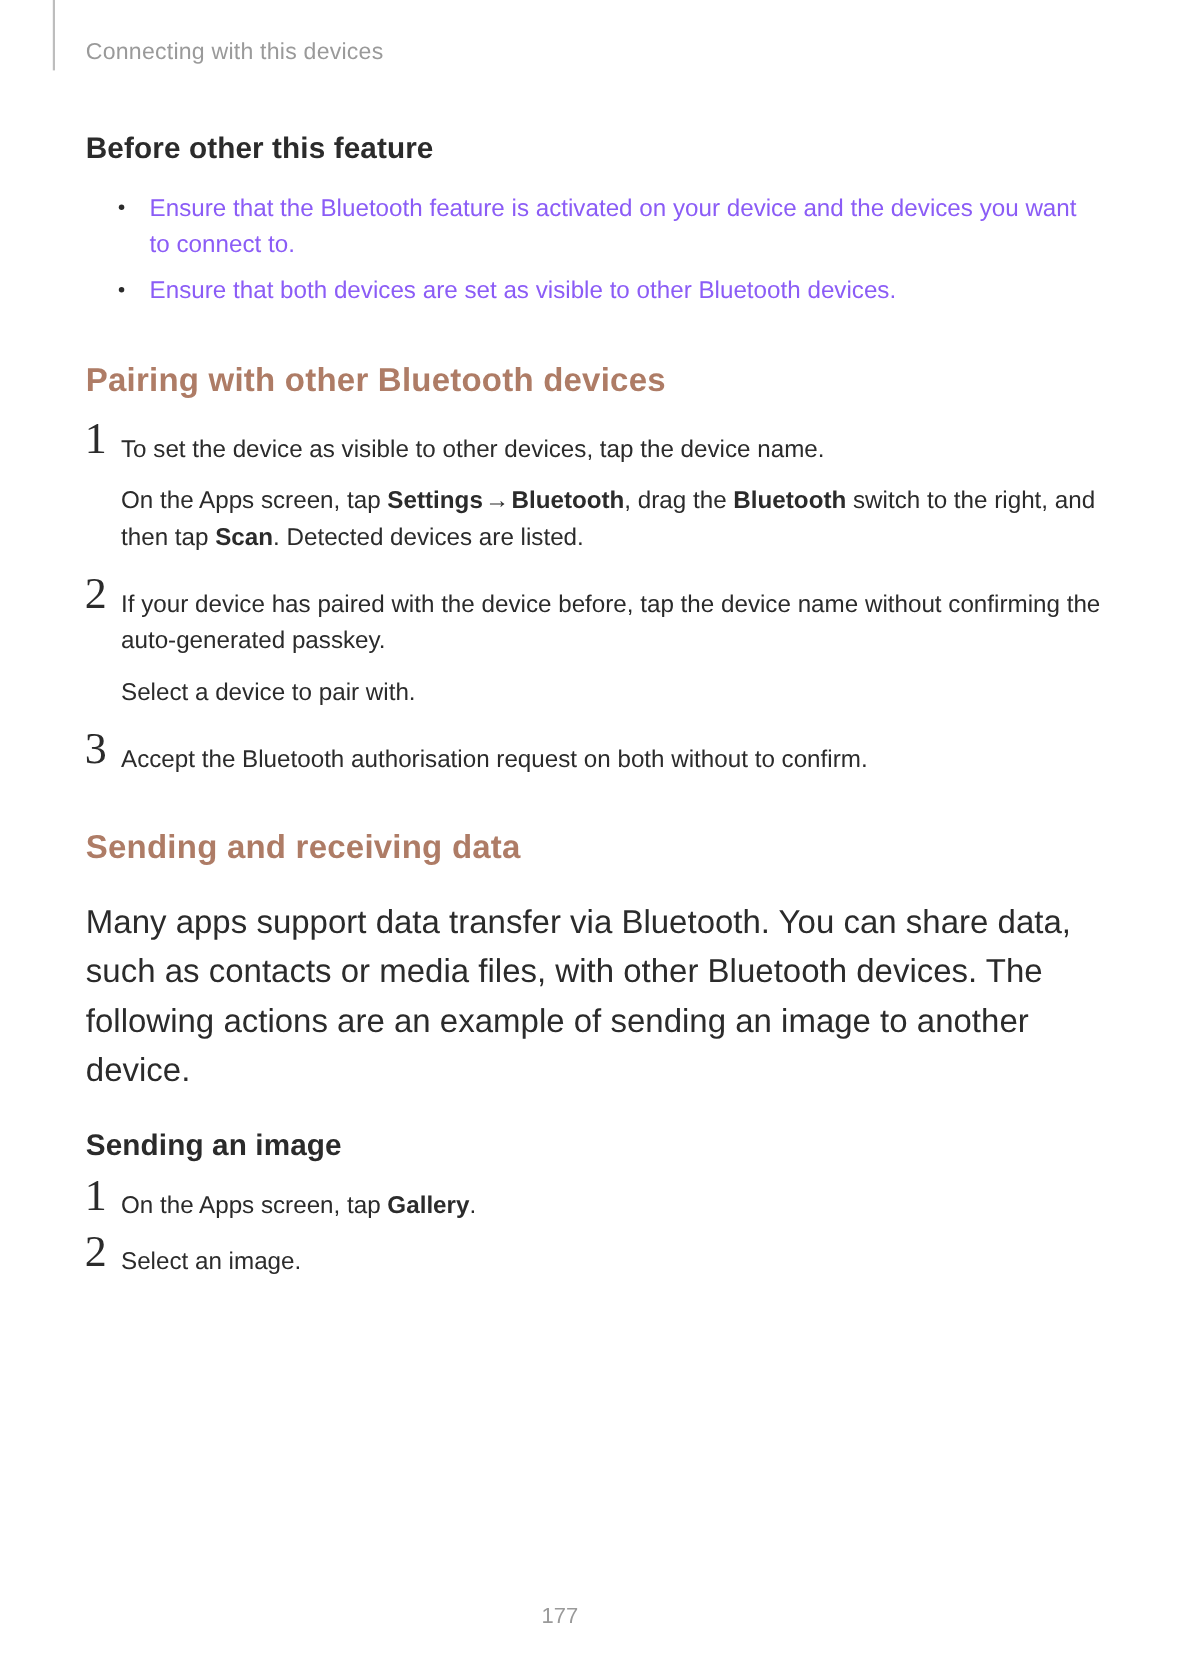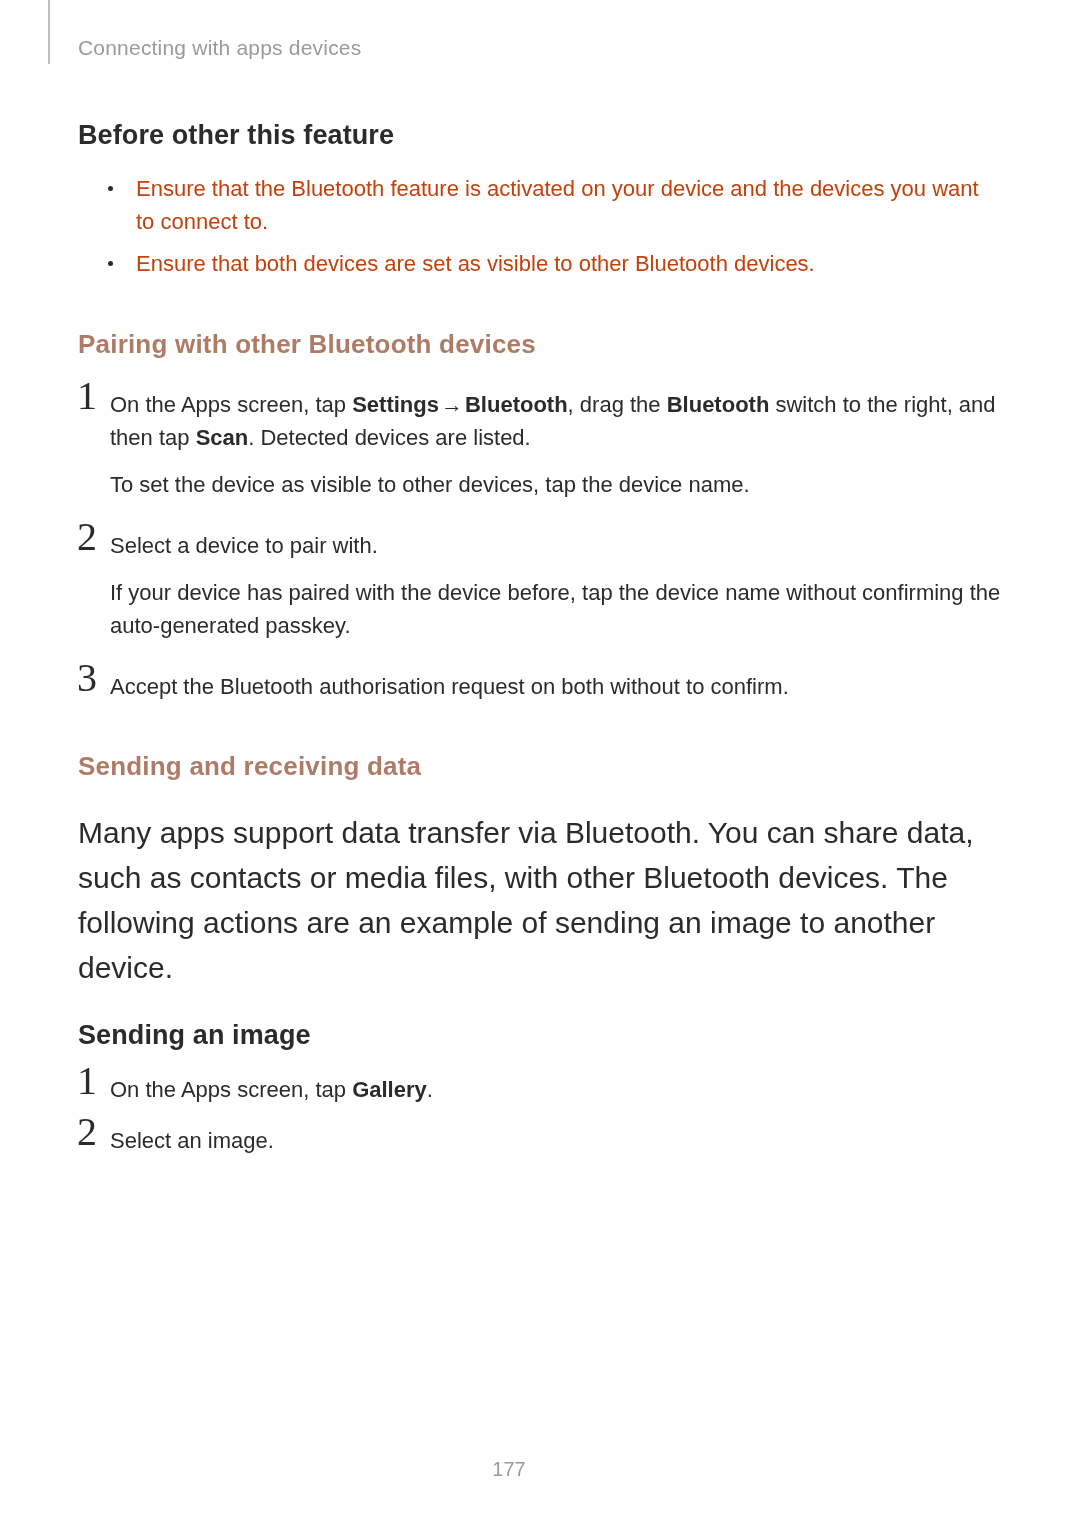--- a/index.html
+++ b/index.html
@@ -44,36 +44,36 @@
   }
   ul.bullets {
     list-style: none;
     margin: 0 0 40px 0;
     padding: 0 0 0 30px;
   }
   ul.bullets li {
     position: relative;
     font-size: 22px;
     line-height: 1.48;
-    color: #c2410c;
+    color: #8b5cf6;
     padding-left: 28px;
     margin-bottom: 10px;
   }
   ul.bullets li::before {
     content: "";
     position: absolute;
     left: 0;
     top: 13px;
     width: 5px;
     height: 5px;
     background: #2b2b2b;
     border-radius: 50%;
   }
   h2.section {
-    font-size: 26px;
+    font-size: 30px;
     font-weight: 700;
     color: #ae7c66;
     margin: 48px 0 28px 0;
     letter-spacing: 0.2px;
   }
   ol.steps {
     list-style: none;
     margin: 0;
     padding: 0;
     counter-reset: step;
@@ -123,45 +123,45 @@
     color: #9a9a9a;
   }
 </style>
 </head>
 <body>
 
 <div class="page">
 
   <div class="header-rule"></div>
 
-  <div class="breadcrumb">Connecting with apps devices</div>
+  <div class="breadcrumb">Connecting with this devices</div>
 
   <h3 class="subhead">Before other this feature</h3>
 
   <ul class="bullets">
     <li>Ensure that the Bluetooth feature is activated on your device and the devices you want to connect to.</li>
     <li>Ensure that both devices are set as visible to other Bluetooth devices.</li>
   </ul>
 
   <h2 class="section">Pairing with other Bluetooth devices</h2>
 
   <ol class="steps">
 
     <li>
       <span class="num">1</span>
+      <p>To set the device as visible to other devices, tap the device name.</p>
       <p>
         <span>On the Apps screen, tap </span><span class="bold">Settings</span><span class="arrow"> → </span><span class="bold">Bluetooth</span><span>, drag the </span><span class="bold">Bluetooth</span><span> switch to the right, and then tap </span><span class="bold">Scan</span><span>. Detected devices are listed.</span>
       </p>
-      <p>To set the device as visible to other devices, tap the device name.</p>
     </li>
 
     <li>
       <span class="num">2</span>
+      <p>If your device has paired with the device before, tap the device name without confirming the auto-generated passkey.</p>
       <p>Select a device to pair with.</p>
-      <p>If your device has paired with the device before, tap the device name without confirming the auto-generated passkey.</p>
     </li>
 
     <li>
       <span class="num">3</span>
       <p>Accept the Bluetooth authorisation request on both without to confirm.</p>
     </li>
 
   </ol>
 
   <h2 class="section">Sending and receiving data</h2>

